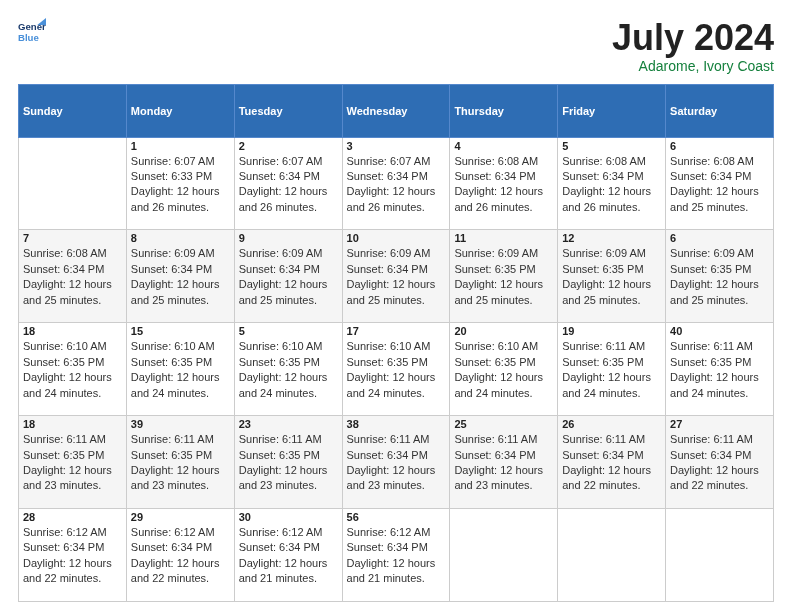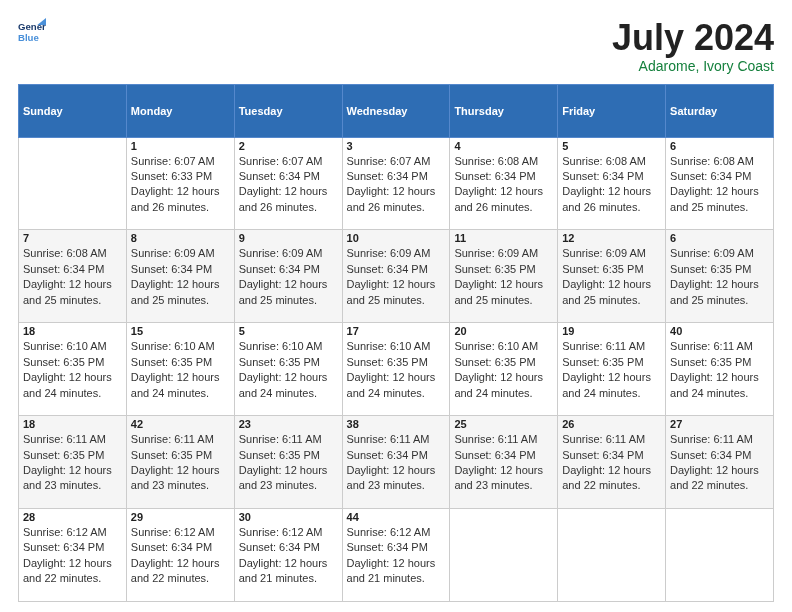--- a/index.html
+++ b/index.html
@@ -211,21 +211,21 @@
             <span class="day-number">40</span>
             <div class="cell-text">Sunrise: 6:11 AM<br>Sunset: 6:35 PM<br>Daylight: 12 hours and 24 minutes.</div>
           </td>
         </tr>
         <tr>
           <td>
             <span class="day-number">18</span>
             <div class="cell-text">Sunrise: 6:11 AM<br>Sunset: 6:35 PM<br>Daylight: 12 hours and 23 minutes.</div>
           </td>
           <td>
-            <span class="day-number">42</span>
+            <span class="day-number">39</span>
             <div class="cell-text">Sunrise: 6:11 AM<br>Sunset: 6:35 PM<br>Daylight: 12 hours and 23 minutes.</div>
           </td>
           <td>
             <span class="day-number">23</span>
             <div class="cell-text">Sunrise: 6:11 AM<br>Sunset: 6:35 PM<br>Daylight: 12 hours and 23 minutes.</div>
           </td>
           <td>
             <span class="day-number">38</span>
             <div class="cell-text">Sunrise: 6:11 AM<br>Sunset: 6:34 PM<br>Daylight: 12 hours and 23 minutes.</div>
           </td>
@@ -249,21 +249,21 @@
           </td>
           <td>
             <span class="day-number">29</span>
             <div class="cell-text">Sunrise: 6:12 AM<br>Sunset: 6:34 PM<br>Daylight: 12 hours and 22 minutes.</div>
           </td>
           <td>
             <span class="day-number">30</span>
             <div class="cell-text">Sunrise: 6:12 AM<br>Sunset: 6:34 PM<br>Daylight: 12 hours and 21 minutes.</div>
           </td>
           <td>
-            <span class="day-number">44</span>
+            <span class="day-number">56</span>
             <div class="cell-text">Sunrise: 6:12 AM<br>Sunset: 6:34 PM<br>Daylight: 12 hours and 21 minutes.</div>
           </td>
           <td class="empty-cell"></td>
           <td class="empty-cell"></td>
           <td class="empty-cell"></td>
         </tr>
       </tbody>
   </table>
 </div>
 

